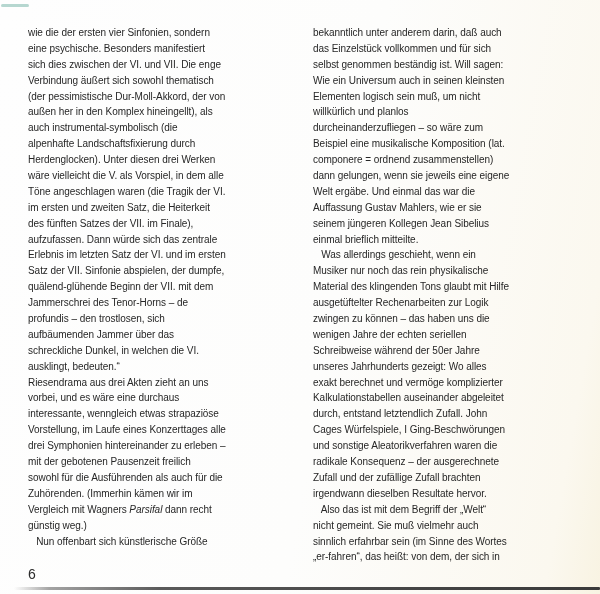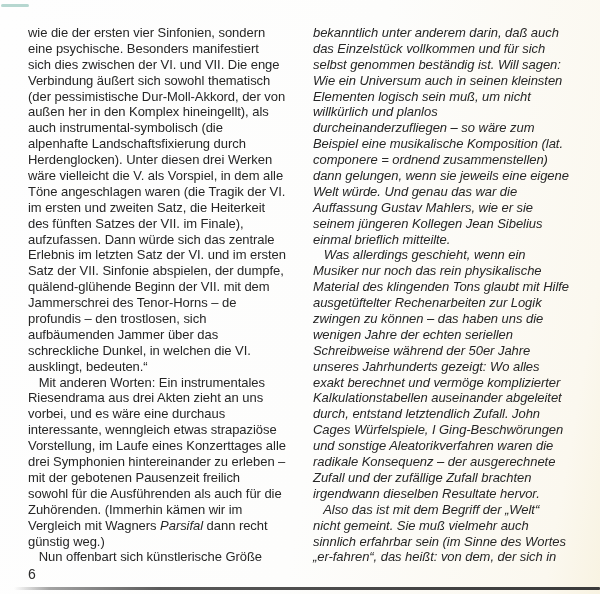--- a/index.html
+++ b/index.html
@@ -16,26 +16,26 @@
   }
   .page {
     position: absolute;
     inset: 0;
     background: linear-gradient(100deg, #fefefe 0%, #fdfdfc 55%, #fbf8ef 92%, #f8f3e2 100%);
   }
   .col {
     position: absolute;
     top: 25px;
     color: #262626;
-    font-size: 13px;
+    font-size: 10px;
     line-height: 15.9px;
     letter-spacing: -0.05px;
   }
   .col-left  { left: 28px;  width: 272px; }
-  .col-right { left: 313px; width: 282px; font-style: italic; }
+  .col-right { left: 313px; width: 282px; }
   .line {
     white-space: pre;
     height: 15.9px;
   }
   .line i { }
   .page-number {
     position: absolute;
     left: 28px;
     top: 566px;
     font-size: 14px;
@@ -82,21 +82,20 @@
       <div class="line"><span>des fünften Satzes der VII. im Finale),</span></div>
       <div class="line"><span>aufzufassen. Dann würde sich das zentrale</span></div>
       <div class="line"><span>Erlebnis im letzten Satz der VI. und im ersten</span></div>
       <div class="line"><span>Satz der VII. Sinfonie abspielen, der dumpfe,</span></div>
       <div class="line"><span>quälend-glühende Beginn der VII. mit dem</span></div>
       <div class="line"><span>Jammerschrei des Tenor-Horns – de</span></div>
       <div class="line"><span>profundis – den trostlosen, sich</span></div>
       <div class="line"><span>aufbäumenden Jammer über das</span></div>
       <div class="line"><span>schreckliche Dunkel, in welchen die VI.</span></div>
       <div class="line"><span>ausklingt, bedeuten.“</span></div>
-      <div class="line"><span>   Mit anderen Worten: Ein instrumentales</span></div>
       <div class="line"><span>Riesendrama aus drei Akten zieht an uns</span></div>
       <div class="line"><span>vorbei, und es wäre eine durchaus</span></div>
       <div class="line"><span>interessante, wenngleich etwas strapaziöse</span></div>
       <div class="line"><span>Vorstellung, im Laufe eines Konzerttages alle</span></div>
       <div class="line"><span>drei Symphonien hintereinander zu erleben –</span></div>
       <div class="line"><span>mit der gebotenen Pausenzeit freilich</span></div>
       <div class="line"><span>sowohl für die Ausführenden als auch für die</span></div>
       <div class="line"><span>Zuhörenden. (Immerhin kämen wir im</span></div>
       <div class="line"><span>Vergleich mit Wagners </span><i>Parsifal</i><span> dann recht</span></div>
       <div class="line"><span>günstig weg.)</span></div>
@@ -107,21 +106,21 @@
       <div class="line"><span>bekanntlich unter anderem darin, daß auch</span></div>
       <div class="line"><span>das Einzelstück vollkommen und für sich</span></div>
       <div class="line"><span>selbst genommen beständig ist. Will sagen:</span></div>
       <div class="line"><span>Wie ein Universum auch in seinen kleinsten</span></div>
       <div class="line"><span>Elementen logisch sein muß, um nicht</span></div>
       <div class="line"><span>willkürlich und planlos</span></div>
       <div class="line"><span>durcheinanderzufliegen – so wäre zum</span></div>
       <div class="line"><span>Beispiel eine musikalische Komposition (lat.</span></div>
       <div class="line"><span>componere = ordnend zusammenstellen)</span></div>
       <div class="line"><span>dann gelungen, wenn sie jeweils eine eigene</span></div>
-      <div class="line"><span>Welt würde. Und genau das war die</span></div>
+      <div class="line"><span>Welt ergäbe. Und einmal das war die</span></div>
       <div class="line"><span>Auffassung Gustav Mahlers, wie er sie</span></div>
       <div class="line"><span>seinem jüngeren Kollegen Jean Sibelius</span></div>
       <div class="line"><span>einmal brieflich mitteilte.</span></div>
       <div class="line"><span>   Was allerdings geschieht, wenn ein</span></div>
       <div class="line"><span>Musiker nur noch das rein physikalische</span></div>
       <div class="line"><span>Material des klingenden Tons glaubt mit Hilfe</span></div>
       <div class="line"><span>ausgetüftelter Rechenarbeiten zur Logik</span></div>
       <div class="line"><span>zwingen zu können – das haben uns die</span></div>
       <div class="line"><span>wenigen Jahre der echten seriellen</span></div>
       <div class="line"><span>Schreibweise während der 50er Jahre</span></div>

